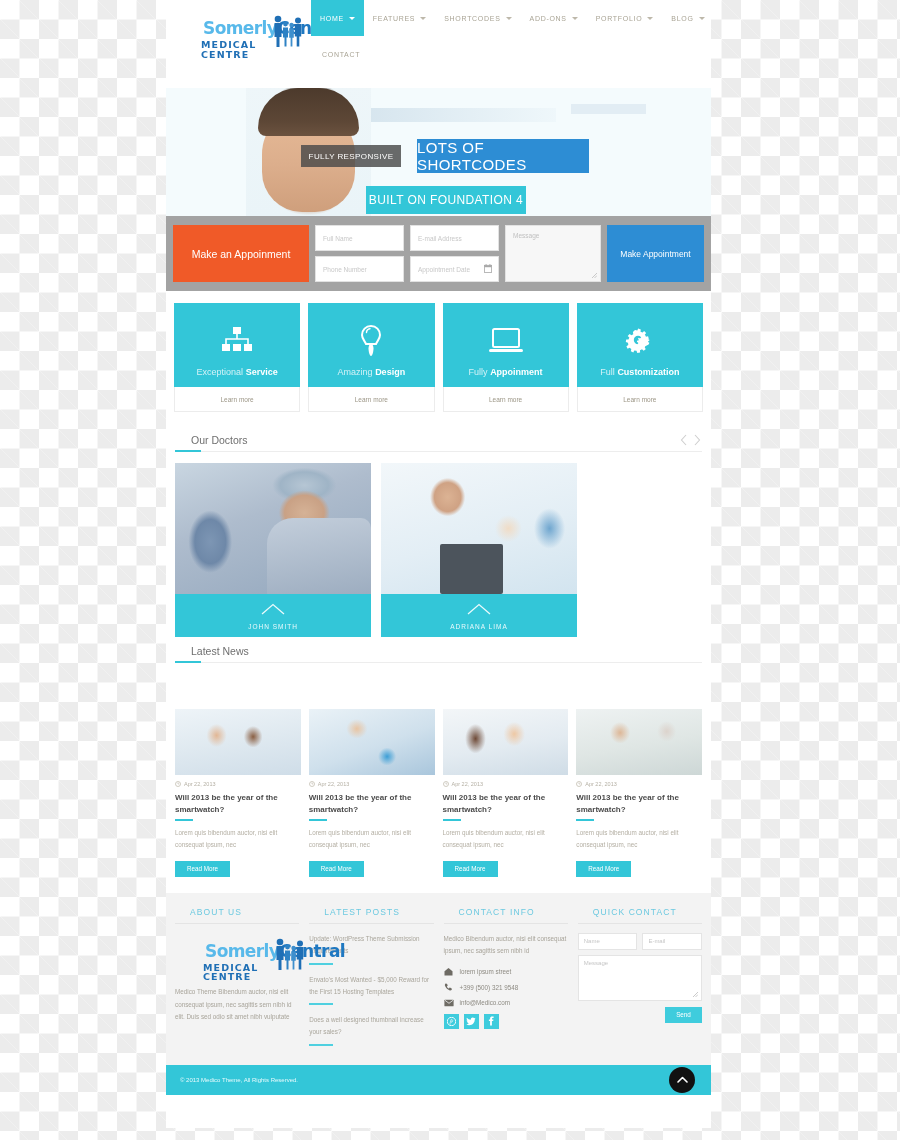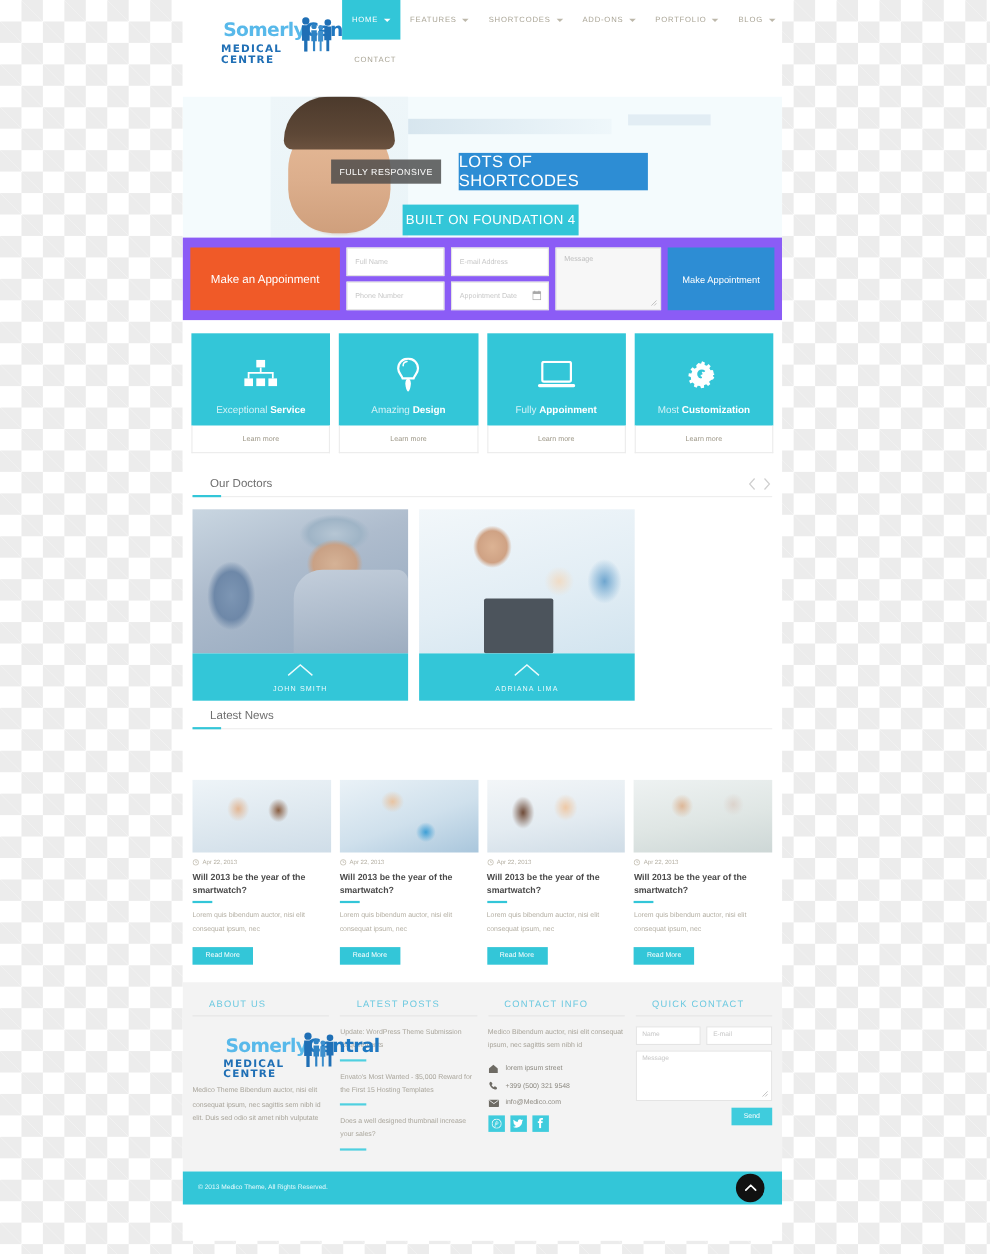--- a/index.html
+++ b/index.html
@@ -67,21 +67,21 @@
   .hero-ghost2{position:absolute;left:405px;top:16px;width:75px;height:10px;background:rgba(214,229,238,.6);}
   .badge{
     position:absolute;display:flex;align-items:center;justify-content:center;
     color:#fff;letter-spacing:0.4px;z-index:3;
   }
   .badge-grey{left:135px;top:57px;width:100px;height:22px;background:rgba(73,73,73,.82);font-size:8px;}
   .badge-blue{left:251px;top:51px;width:172px;height:34px;background:#2d8dd4;font-size:15px;}
   .badge-teal{left:200px;top:98px;width:160px;height:28px;background:#33c6d8;font-size:12px;}
 
   
-  .appt{position:relative;height:75px;background:#8b5cf6;padding:9px 7px;box-sizing:border-box;}
+  .appt{position:relative;height:75px;background:#a3a3a3;padding:9px 7px;box-sizing:border-box;}
   .appt-inner{display:flex;gap:6px;height:57px;}
   .appt-title{
     width:136px;background:#f05a28;color:#fff;
     display:flex;align-items:center;justify-content:center;font-size:10.5px;
   }
   .appt-fields{display:flex;flex-direction:column;gap:5px;}
   .appt-row{display:flex;gap:6px;}
   .fld{
     width:89px;height:26px;background:#fff;border:1px solid #e2e2e2;
     font-size:6.5px;color:#c8c8c8;display:flex;align-items:center;padding:0 7px;
@@ -370,21 +370,21 @@
               <path d="M11 4l2.3.6.9-2.1 2.6 1.1-.3 2.2 2.1.8 1.5-1.7 2 2-1.3 1.8 1.1 2 2.3-.2.6 2.7-2.1.9.1 2.2 2.2.7-.9 2.6-2.3-.2-1.2 1.9 1.3 1.8-2.2 1.7-1.7-1.5-2 1 .1 2.3-2.8.4-.8-2.2-2.2-.2-1 2-2.5-1.3.5-2.2-1.7-1.4-2 1-1.2-2.5 1.9-1.3-.3-2.2-2.2-.6.4-2.7 2.3.1.8-2-1.6-1.6 1.9-2 1.8 1.4 1.9-1.1-.4-2.2z"></path>
             </g>
             <circle cx="14" cy="14" r="4.2" fill="#33c6d8"></circle>
             <g fill="#fff">
               <path d="M25.5 17.5l1.5.3.5-1.4 1.7.7-.2 1.4 1.3.6 1-1.1 1.2 1.3-.9 1.2.6 1.3 1.5-.2.3 1.8-1.4.5v1.4l1.4.5-.6 1.7-1.5-.1-.8 1.2.9 1.2-1.5 1.1-1.1-1-1.3.6v1.5l-1.8.2-.5-1.4-1.4-.2-.7 1.3-1.6-.9.3-1.4-1.1-.9-1.3.7-.8-1.7 1.2-.8-.2-1.4-1.4-.4.2-1.8 1.5.1.5-1.3-1-1 1.2-1.4 1.2 1 1.2-.8z" transform="translate(-2.5,-4.5) scale(0.82)"></path>
             </g>
             <circle cx="24.2" cy="21.5" r="2.6" fill="#33c6d8"></circle>
           </svg>
         </div>
         <div class="feat-label">
-          <span>Most </span><b>Customization</b>
+          <span>Full </span><b>Customization</b>
         </div>
       </div>
       <div class="feat-bot">Learn more</div>
     </div>
   </div>
 
   <div class="sec-head">
     <h2 class="sec-title">Our Doctors</h2>
     <div class="sec-rule"></div>
     <div class="sec-arrows">

